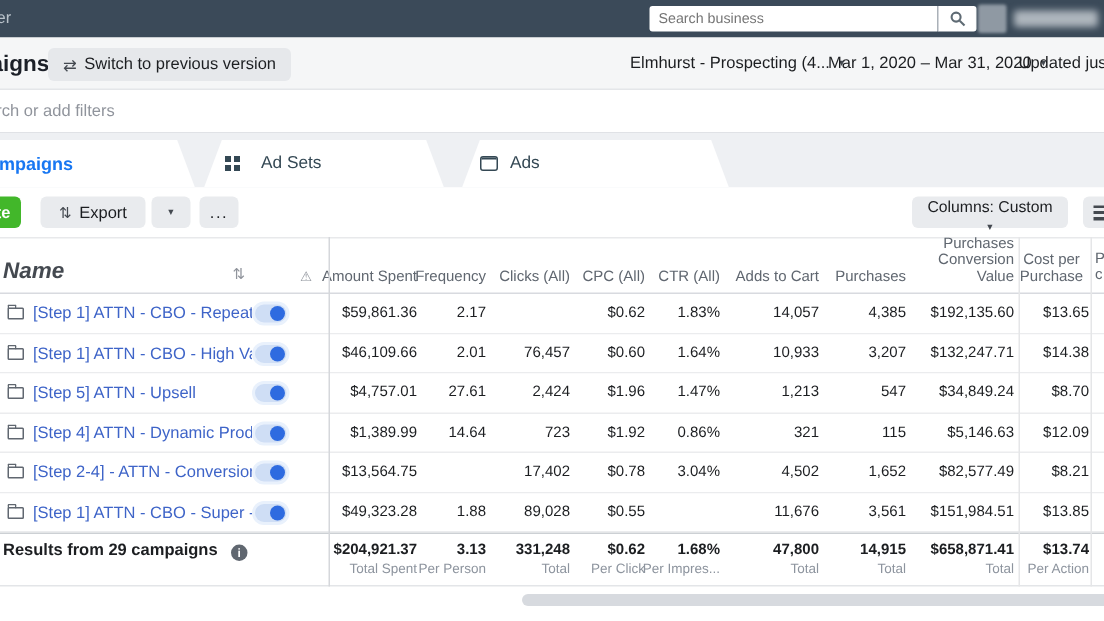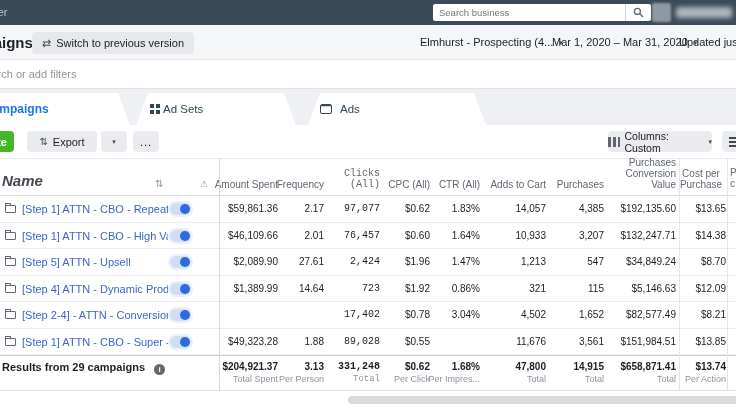--- a/index.html
+++ b/index.html
@@ -32,53 +32,53 @@
   
   .filterbar{position:absolute;left:0;top:60px;width:736px;height:29px;background:#fff;border-bottom:1px solid #e0e2e6;box-sizing:border-box;}
   .filter-ph{position:absolute;left:-22px;top:0;line-height:29px;font-size:11px;color:#90949c;white-space:nowrap;}
 
   
   .tabstrip{position:absolute;left:0;top:89px;width:736px;height:36px;background:#eef0f3;}
   .tab{position:absolute;top:4px;height:32px;background:#fff;
     clip-path:polygon(12px 0,calc(100% - 12px) 0,100% 100%,0 100%);
     display:flex;align-items:center;cursor:pointer;filter:drop-shadow(0 0 1px rgba(0,0,0,.15));}
   .tab-campaigns{left:-50px;width:180px;}
-  .tab-adsets{left:136px;width:160px;}
+  .tab-adsets{left:136px;width:160px;gap:11px;}
   .tab-ads{left:308px;width:178px;}
   .tab-label{font-size:11.5px;color:#344854;white-space:nowrap;}
   .tab-campaigns .tab-label{position:absolute;left:34px;color:#1877f2;font-weight:bold;font-size:12px;}
   .grid-icon{position:relative;width:4px;height:4px;background:#344854;margin:0 9px 6px 14px;
     box-shadow:6px 0 0 #344854,0 6px 0 #344854,6px 6px 0 #344854;}
   .ads-icon{width:12px;height:10px;border:1.3px solid #344854;border-radius:2px;margin:0 8px 0 12px;box-sizing:border-box;
     box-shadow:inset 0 2.6px 0 -1.3px #344854;}
 
   
   .toolbar{position:absolute;left:0;top:125px;width:736px;height:33px;background:#fff;}
   .btn{position:absolute;top:6px;height:21px;background:#e9ebee;border-radius:4px;display:flex;align-items:center;
     justify-content:center;gap:5px;font-size:11px;color:#1c1e21;cursor:pointer;box-sizing:border-box;}
   .btn-create{left:-34px;width:48px;background:#42b72a;color:#fff;font-weight:bold;justify-content:flex-end;padding-right:7px;}
   .btn-export{left:27px;width:70px;}
   .btn-export-caret{left:101px;width:26px;}
   .btn-more{left:133px;width:26px;letter-spacing:1px;}
-  .btn-columns{left:608px;width:104px;font-size:10.5px;gap:4px;}
+  .btn-columns{left:608px;width:104px;font-size:10.5px;gap:4px;flex-direction:column;}
   .columns-icon{width:13px;height:10px;background:repeating-linear-gradient(90deg,#606770 0 3px,transparent 3px 5px);}
   .btn-breakdown{left:722px;width:26px;}
   .breakdown-icon{width:12px;height:10px;background:linear-gradient(#444950 0 2px,transparent 2px 4px,#444950 4px 6px,transparent 6px 8px,#444950 8px 10px);}
   .export-icon{font-size:10px;color:#444950;}
 
   
   .thead{position:absolute;left:0;top:158px;width:736px;height:38px;background:#fff;
     border-top:1px solid #e8e9eb;border-bottom:1px solid #d8dadf;box-sizing:border-box;}
   .hname{position:absolute;left:2px;bottom:6px;font-size:15px;color:#444950;font-weight:bold;font-style:italic;}
   .hsort{position:absolute;left:155px;bottom:6px;font-size:10px;color:#90949c;cursor:pointer;}
   .hflag{position:absolute;left:200px;bottom:6px;font-size:9px;color:#90949c;cursor:pointer;}
   .hc{position:absolute;bottom:5px;text-align:right;font-size:10px;color:#606770;line-height:11px;cursor:pointer;}
   .partial-h{position:absolute;left:730px;font-size:10px;color:#606770;}
 
-  .cc0{left:206px;width:72px;} .cc1{left:264px;width:60px;} .cc2{left:320px;width:60px;font-family:Liberation Mono, monospace;}
+  .cc0{left:206px;width:72px;} .cc1{left:264px;width:60px;} .cc2{left:320px;width:60px;}
   .cc3{left:375px;width:55px;} .cc4{left:425px;width:55px;} .cc5{left:480px;width:66px;}
   .cc6{left:544px;width:60px;} .cc7{left:610px;width:66px;} .cc8{left:676px;width:50px;text-align:center;}
 
   .row{position:absolute;left:0;width:736px;height:26.5px;border-bottom:1px solid #ebecee;box-sizing:border-box;background:#fff;}
   .cell{position:absolute;text-align:right;font-size:10px;color:#1c1e21;line-height:25px;white-space:nowrap;}
   .folder{position:absolute;left:5px;top:9px;width:11px;height:8px;border:1px solid #606770;border-radius:1px;box-sizing:border-box;}
   .folder::before{content:"";position:absolute;left:-1px;top:-3px;width:4px;height:2px;border:1px solid #606770;border-bottom:none;border-radius:1px 1px 0 0;}
   .rname{position:absolute;left:22px;top:0;width:146px;line-height:26px;font-size:11px;color:#3e64c8;
     white-space:nowrap;overflow:hidden;cursor:pointer;}
   .toggle{position:absolute;left:170px;top:7px;width:21px;height:12px;background:#cfdef5;border-radius:6px;
@@ -198,21 +198,20 @@
   </div>
 
   <div class="row" style="top:196px;">
     <span class="folder"></span>
     <a class="rname">[Step 1] ATTN - CBO - Repeat Buyers L...</a>
     <span class="toggle">
         <span class="knob"></span>
       </span>
     <span class="cell cc0">$59,861.36</span>
     <span class="cell cc1">2.17</span>
-    <span class="cell cc2">97,077</span>
     <span class="cell cc3">$0.62</span>
     <span class="cell cc4">1.83%</span>
     <span class="cell cc5">14,057</span>
     <span class="cell cc6">4,385</span>
     <span class="cell cc7">$192,135.60</span>
     <span class="cell cc8">$13.65</span>
   </div>
 
   <div class="row" style="top:222.5px;">
     <span class="folder"></span>
@@ -230,21 +229,21 @@
     <span class="cell cc7">$132,247.71</span>
     <span class="cell cc8">$14.38</span>
   </div>
 
   <div class="row" style="top:249px;">
     <span class="folder"></span>
     <a class="rname">[Step 5] ATTN - Upsell</a>
     <span class="toggle">
         <span class="knob"></span>
       </span>
-    <span class="cell cc0">$2,089.90</span>
+    <span class="cell cc0">$4,757.01</span>
     <span class="cell cc1">27.61</span>
     <span class="cell cc2">2,424</span>
     <span class="cell cc3">$1.96</span>
     <span class="cell cc4">1.47%</span>
     <span class="cell cc5">1,213</span>
     <span class="cell cc6">547</span>
     <span class="cell cc7">$34,849.24</span>
     <span class="cell cc8">$8.70</span>
   </div>
 
@@ -264,20 +263,21 @@
     <span class="cell cc7">$5,146.63</span>
     <span class="cell cc8">$12.09</span>
   </div>
 
   <div class="row" style="top:302px;">
     <span class="folder"></span>
     <a class="rname">[Step 2-4] - ATTN - Conversion</a>
     <span class="toggle">
         <span class="knob"></span>
       </span>
+    <span class="cell cc0">$13,564.75</span>
     <span class="cell cc2">17,402</span>
     <span class="cell cc3">$0.78</span>
     <span class="cell cc4">3.04%</span>
     <span class="cell cc5">4,502</span>
     <span class="cell cc6">1,652</span>
     <span class="cell cc7">$82,577.49</span>
     <span class="cell cc8">$8.21</span>
   </div>
 
   <div class="row" style="top:328.5px;">

